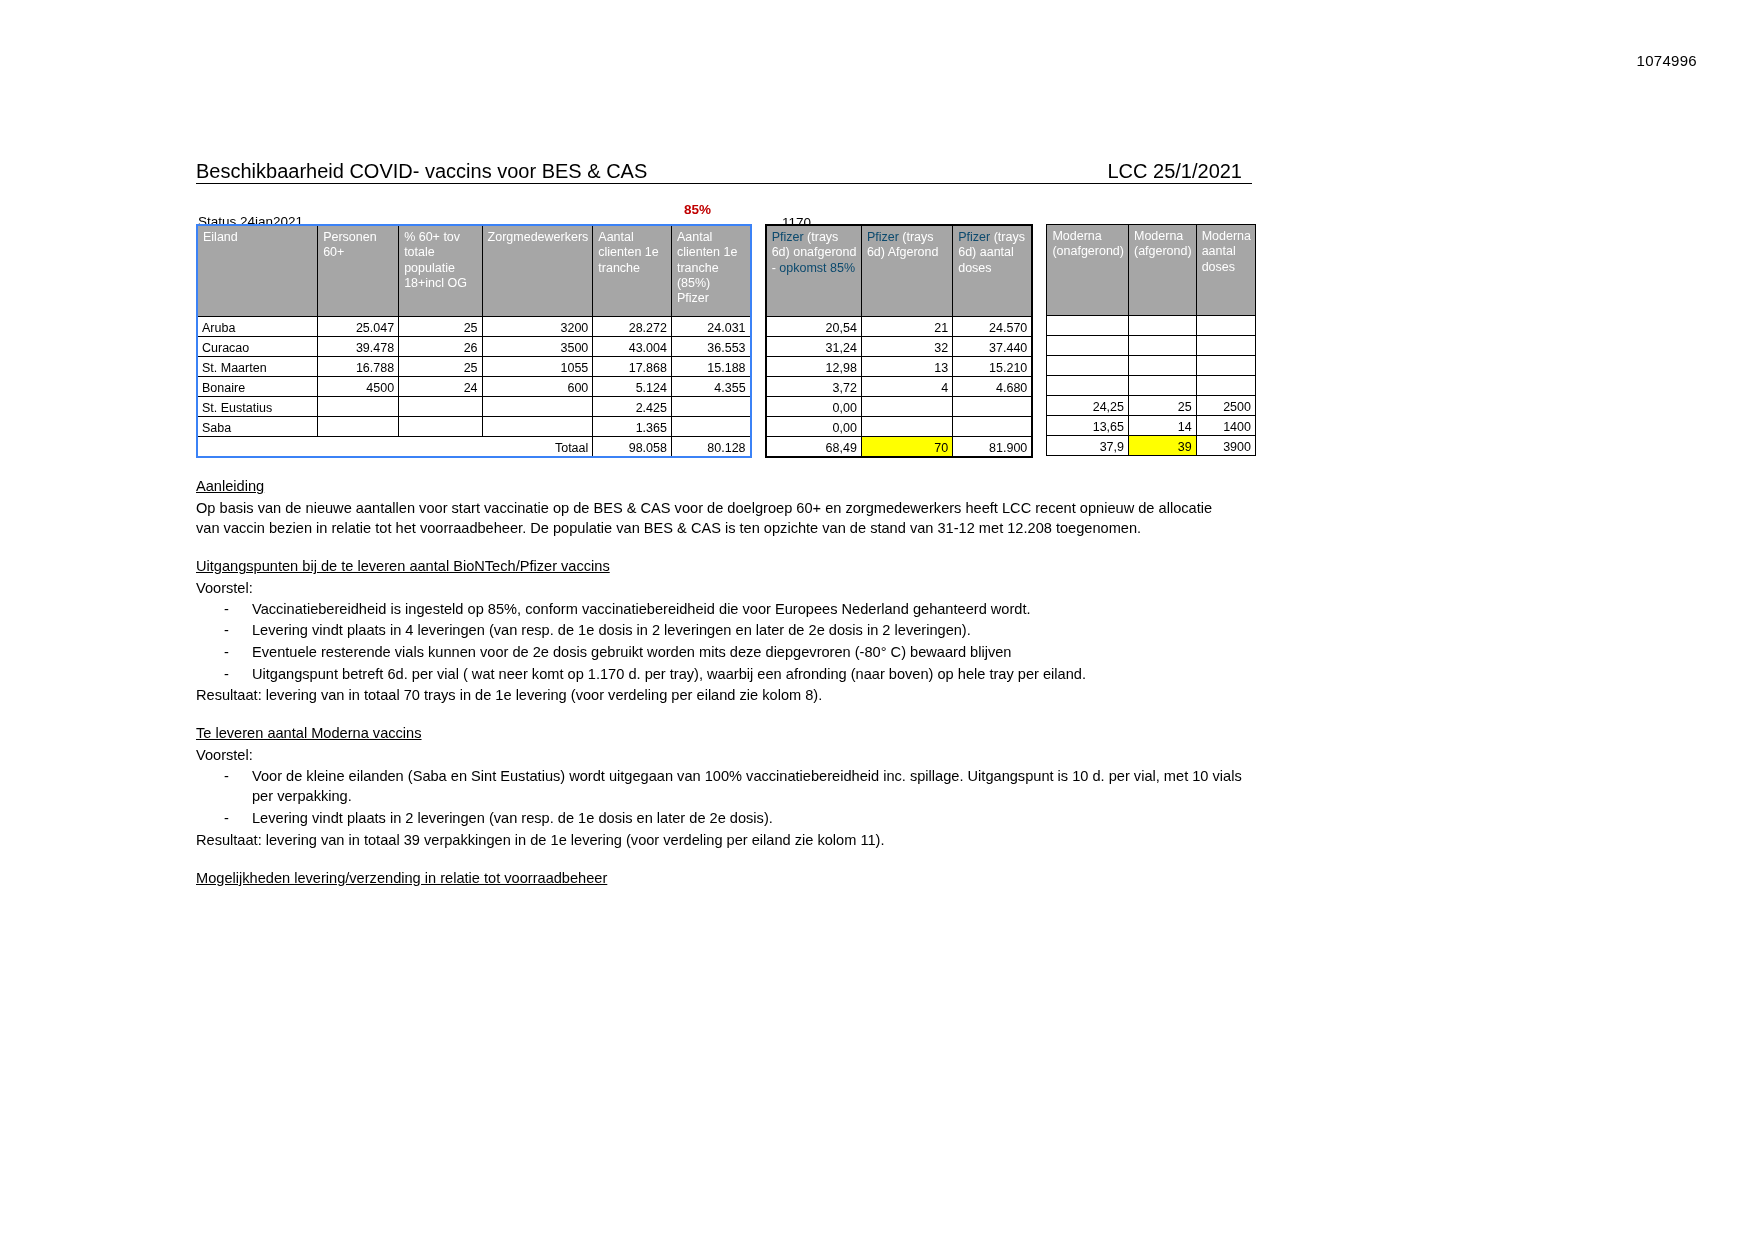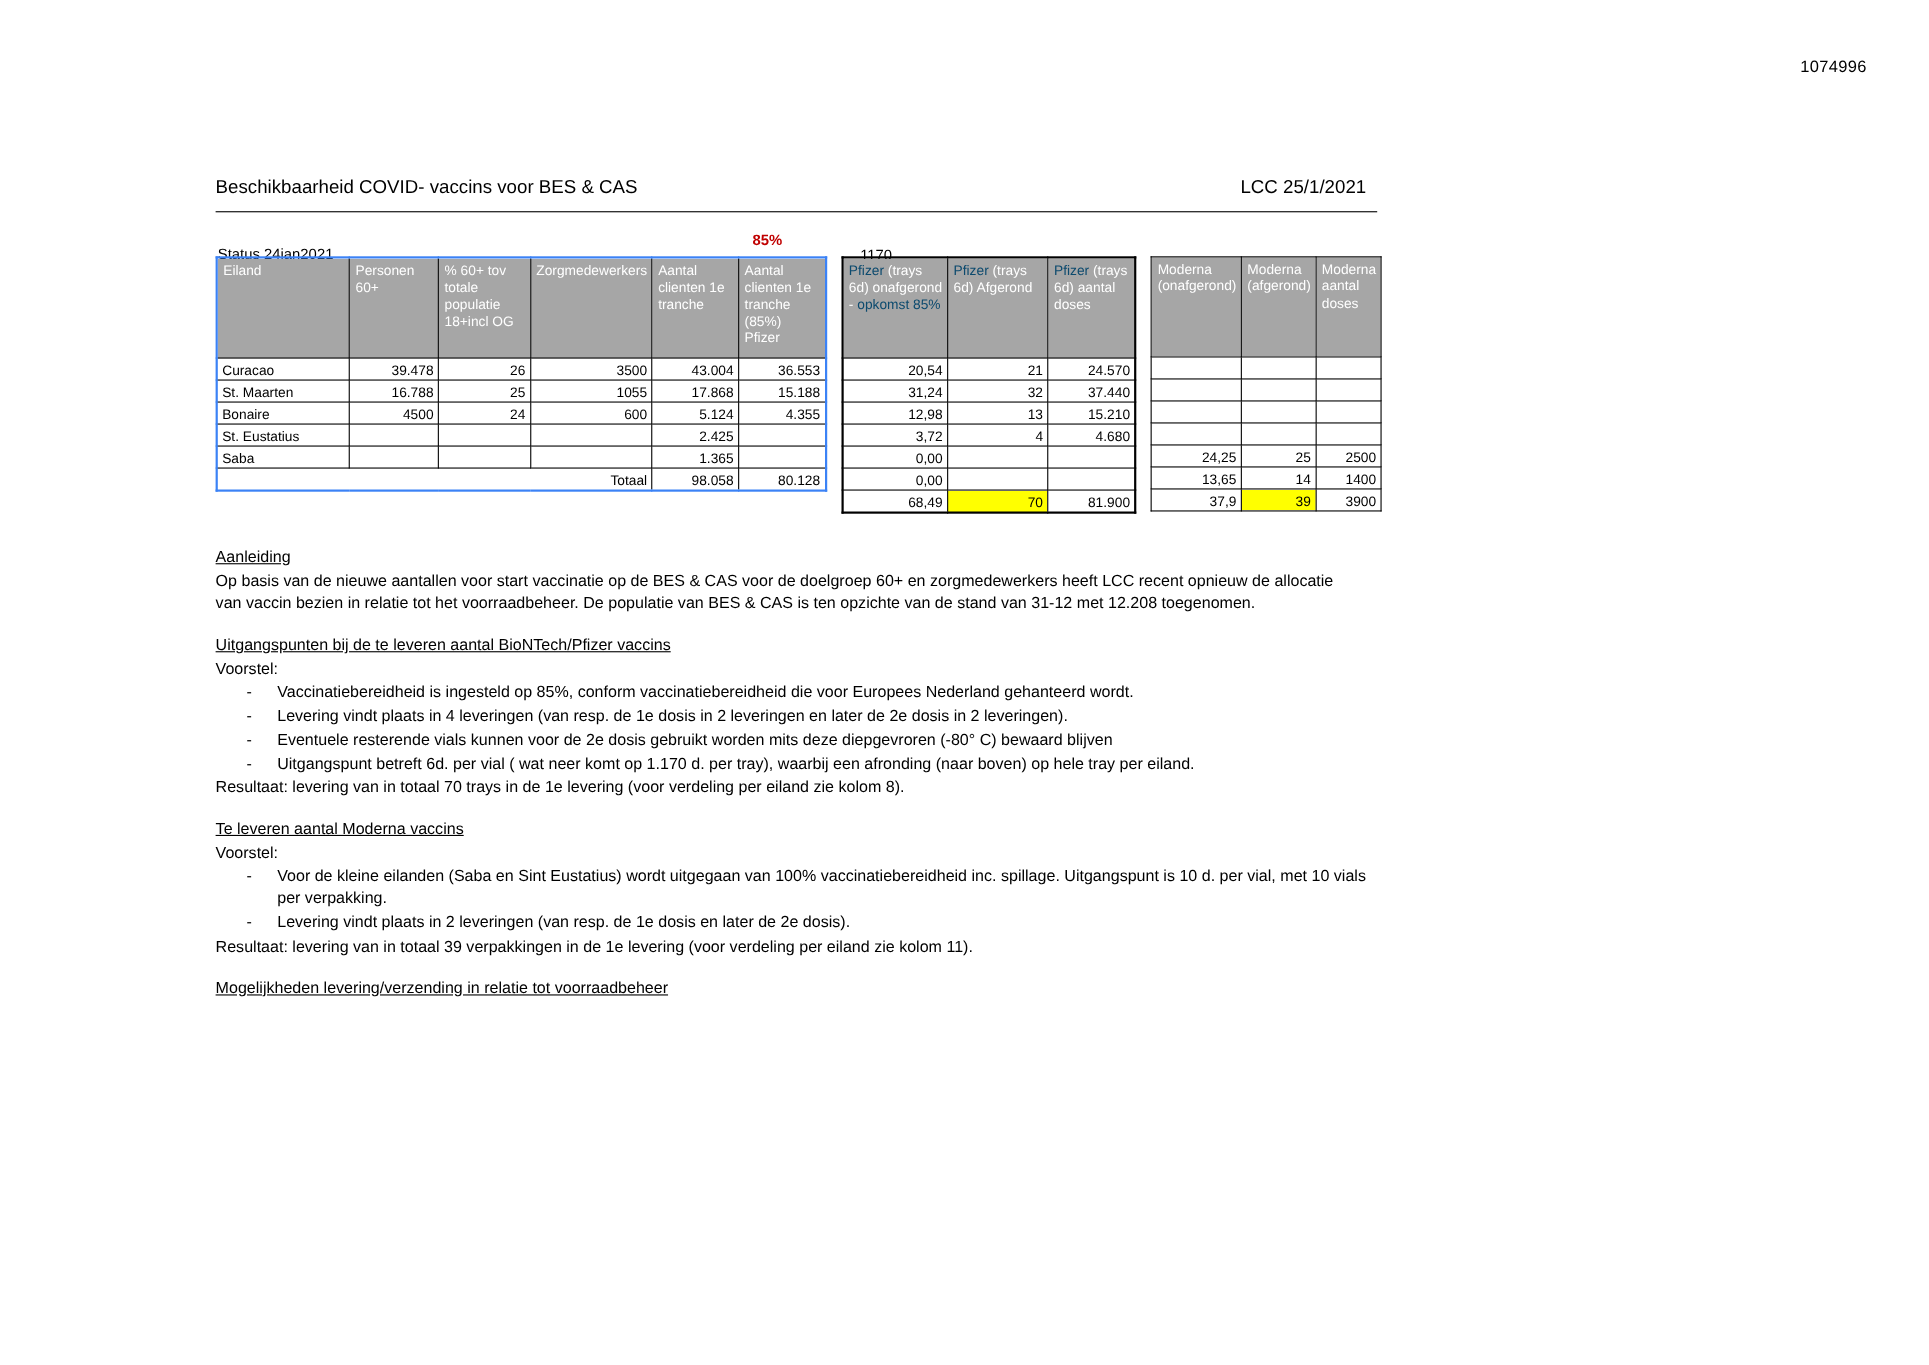--- a/index.html
+++ b/index.html
@@ -41,22 +41,22 @@
     left: 196px;
     top: 160px;
     width: 1060px;
   }
 
   
   .doc-header {
     display: flex;
     justify-content: space-between;
     align-items: flex-end;
-    font-size: 17px;
-    padding-bottom: 12px;
+    font-size: 20px;
+    padding-bottom: 0;
     border-bottom: 1px solid #000;
     width: 1056px;
   }
   .doc-header .title { white-space: nowrap; }
   .doc-header .ref { white-space: nowrap; padding-right: 10px;}
 
   
   .status-row {
     position: relative;
     height: 26px;
@@ -142,21 +142,21 @@
   .c-pfo     { width: 90px; }
   .c-pfa     { width: 88px; }
   .c-pfd     { width: 76px; }
 
   .c-moo     { width: 58px; }
   .c-moa     { width: 58px; }
   .c-mod     { width: 58px; }
 
   
   .prose {
-    margin-top: 30px;
+    margin-top: 18px;
     font-size: 14.6px;
     line-height: 1.42;
     width: 1056px;
   }
   .prose .h-underline {
     text-decoration: underline;
     display: block;
     margin-bottom: 1px;
   }
   .prose p { margin: 0; }
@@ -200,20 +200,28 @@
           <tr>
             <th class="c-eiland">Eiland</th>
             <th class="c-pers">Personen 60+</th>
             <th class="c-pct">% 60+ tov totale populatie 18+incl OG</th>
             <th class="c-zorg">Zorgmedewerkers</th>
             <th class="c-cl1">Aantal clienten 1e tranche</th>
             <th class="c-cl85 red-head">Aantal clienten 1e tranche (85%) Pfizer</th>
           </tr>
         </thead>
         <tbody>
+          <tr>
+            <td class="lbl">Aruba</td>
+            <td class="num">25.047</td>
+            <td class="num">25</td>
+            <td class="num">3200</td>
+            <td class="num">28.272</td>
+            <td class="num">24.031</td>
+          </tr>
           <tr>
             <td class="lbl">Curacao</td>
             <td class="num">39.478</td>
             <td class="num">26</td>
             <td class="num">3500</td>
             <td class="num">43.004</td>
             <td class="num">36.553</td>
           </tr>
           <tr>
             <td class="lbl">St. Maarten</td>

